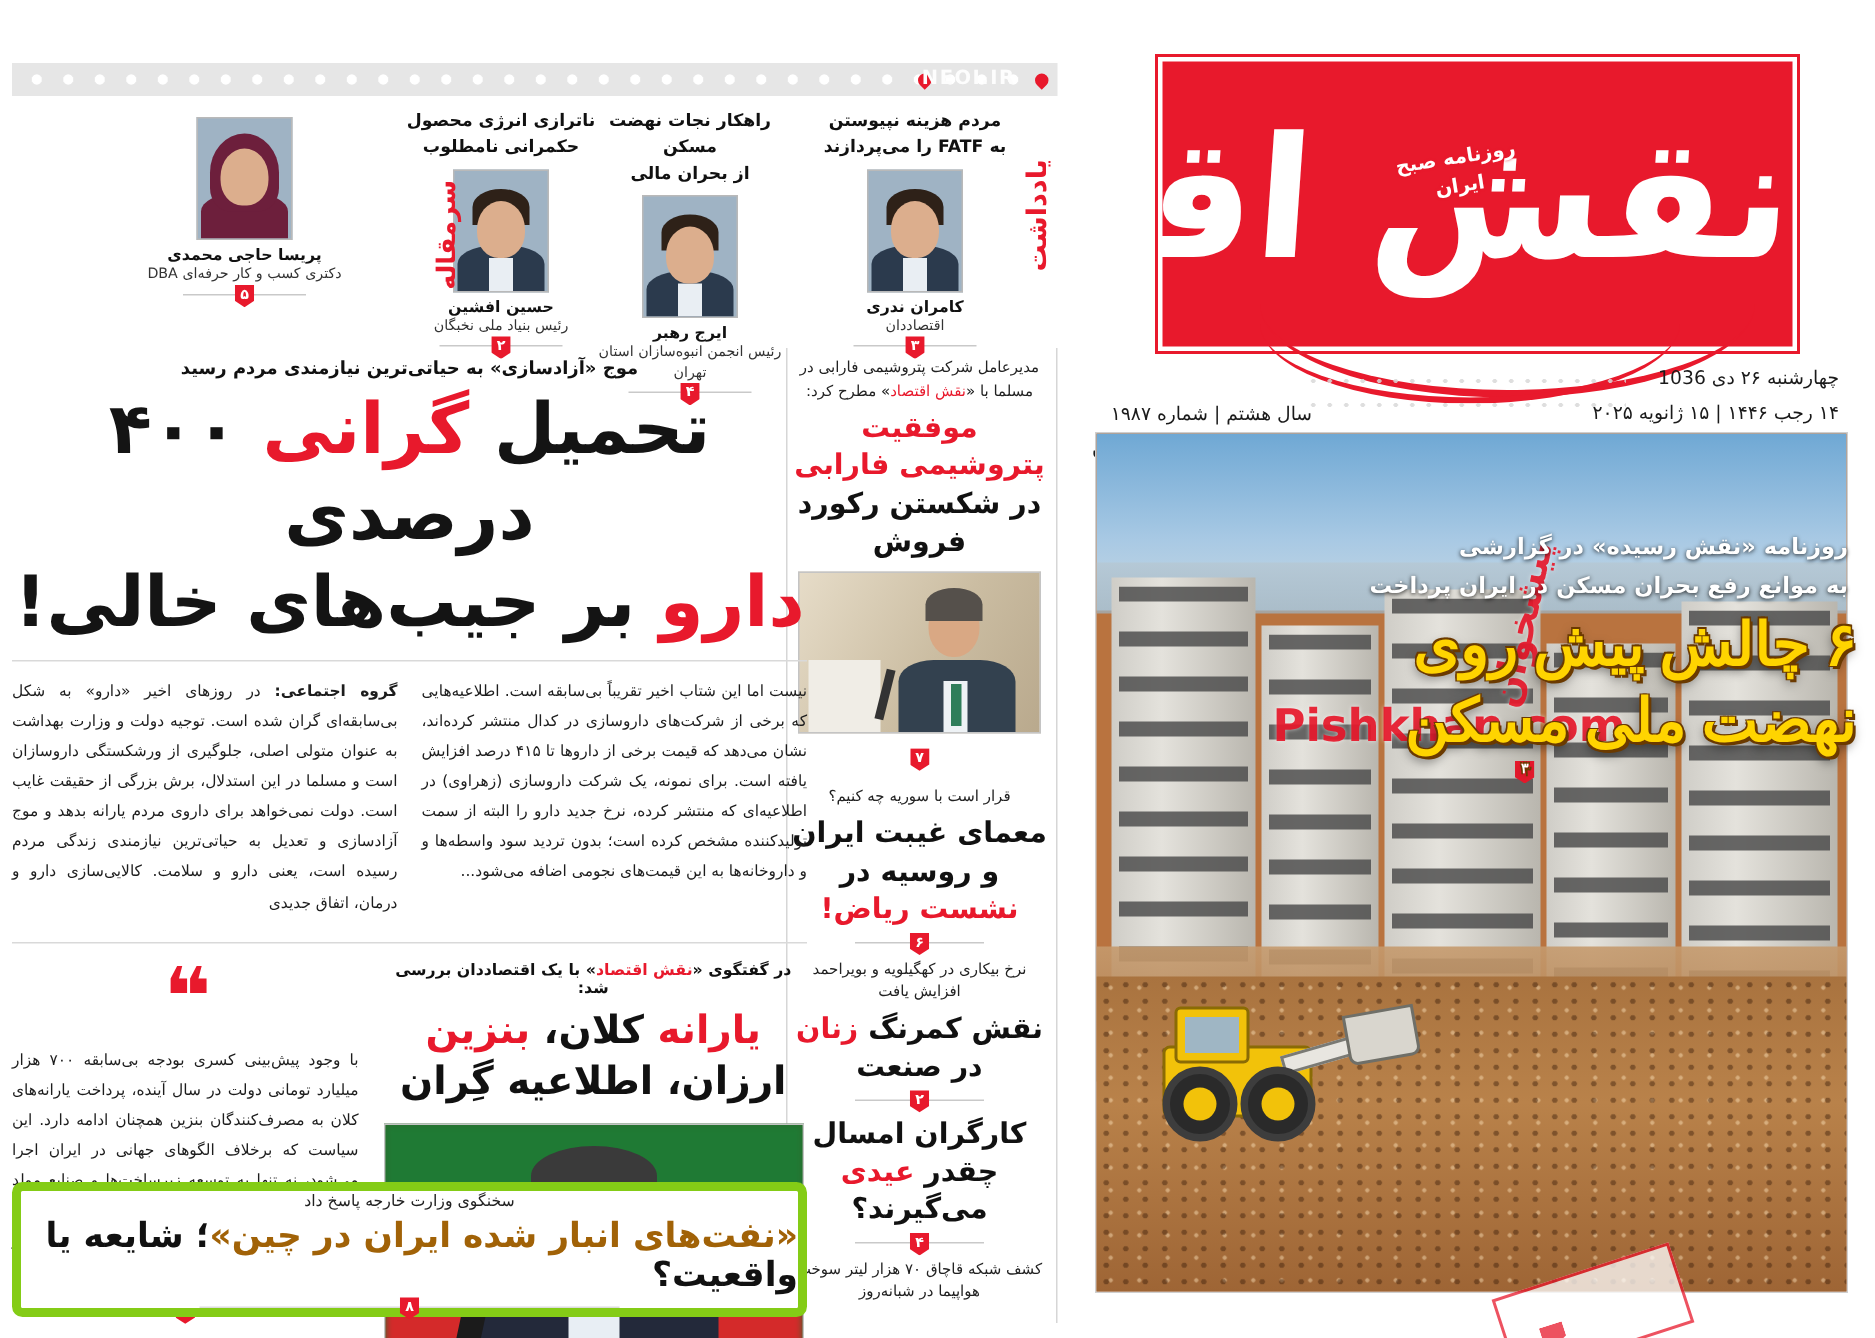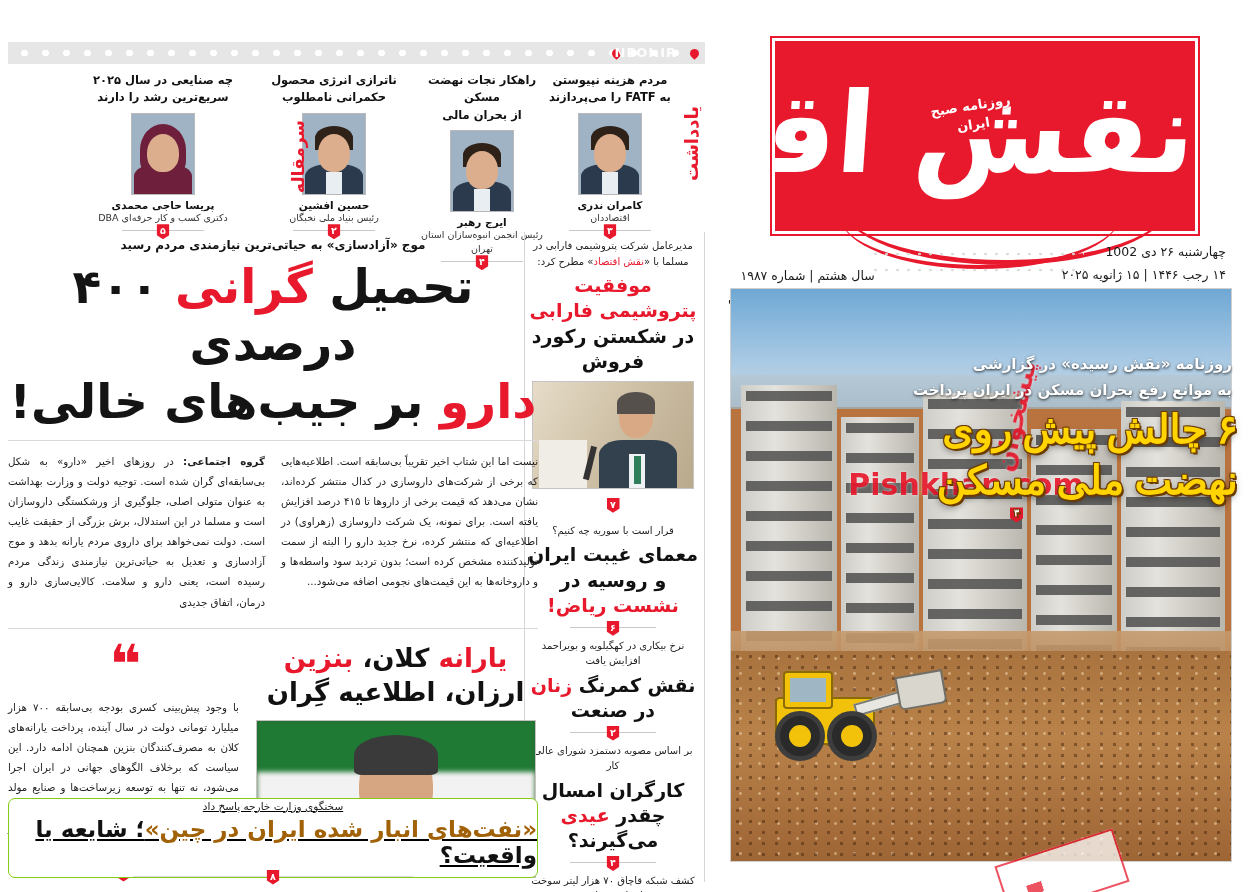--- a/index.html
+++ b/index.html
@@ -182,22 +182,22 @@
   .sec-photo .p-shirt{position:absolute;left:50%;bottom:0;transform:translateX(-50%);width:34px;height:48px;background:#e8eef4;}
   .sec-photo .p-hand{position:absolute;left:52%;top:78px;width:30px;height:36px;border-radius:40%;background:#cf9e7a;}
   .sec-photo .p-mic{position:absolute;left:18%;bottom:4px;width:16px;height:44px;border-radius:8px;background:#1b1b1b;transform:rotate(12deg);}
 
   .quote-mark{font-size:54px;font-weight:bold;color:#e8192c;text-align:center;line-height:.82;letter-spacing:-3px;}
   .quote-body{font-size:10.3px;line-height:1.95;color:#1d1d1d;text-align:justify;margin-top:10px;}
   .quote-pn{text-align:center;margin-top:4px;}
 
   .bottom-banner{
     position:absolute;left:0;right:0;bottom:6px;height:78px;
-    border:1px solid #84cc16;border-radius:7px;background:#fff;
-    display:flex;flex-direction:column;align-items:center;justify-content:center;text-decoration:underline;
+    border:6px solid #84cc16;border-radius:7px;background:#fff;
+    display:flex;flex-direction:column;align-items:center;justify-content:center;
   }
   .bb-kicker{font-size:10.5px;color:#222;margin-bottom:4px;}
   .bb-head{font-size:23px;font-weight:bold;color:#111;letter-spacing:-.6px;}
   .bb-head .hl{color:#a16207;}
   .bb-rule{width:280px;height:1px;background:#dcdcdc;margin-top:8px;position:relative;}
   .bb-rule .pagenum{position:absolute;left:50%;top:-6px;transform:translateX(-50%);}
 
   .mid-footnum{text-align:center;margin-top:4px;}
 </style>
 </head>
@@ -227,21 +227,21 @@
           <div class="hair"></div>
           <div class="face"></div>
       </div>
       <div class="c-name">کامران ندری</div>
       <div class="c-role">اقتصاددان</div>
       <div class="c-rule">
         <span class="pagenum">۳</span>
       </div>
     </div>
 
-    <div class="contrib" style="right:150px;">
+    <div class="contrib" style="right:172px;">
       <div class="c-title">
         <div>راهکار نجات نهضت مسکن</div>
         <div>از بحران مالی</div>
       </div>
       <div class="c-photo">
         <div class="torso"></div>
           <div class="shirt"></div>
           <div class="hair"></div>
           <div class="face"></div>
       </div>
@@ -264,24 +264,20 @@
           <div class="face"></div>
       </div>
       <div class="c-name">حسین افشین</div>
       <div class="c-role">رئیس بنیاد ملی نخبگان</div>
       <div class="c-rule">
         <span class="pagenum">۲</span>
       </div>
     </div>
 
     <div class="contrib" style="right:460px;width:150px;">
-      <div class="c-title">
-        <div>چه صنایعی در سال ۲۰۲۵</div>
-        <div>سریع‌ترین رشد را دارند</div>
-      </div>
       <div class="c-photo female">
         <div class="torso"></div>
           <div class="hair"></div>
           <div class="face"></div>
       </div>
       <div class="c-name">پریسا حاجی محمدی</div>
       <div class="c-role">دکتری کسب و کار حرفه‌ای DBA</div>
       <div class="c-rule">
         <span class="pagenum">۵</span>
       </div>
@@ -333,21 +329,20 @@
       <div class="mid-kicker">نرخ بیکاری در کهگیلویه و بویراحمد افزایش یافت</div>
       <div class="mid-head">
         <span>نقش کمرنگ </span><span class="hl">زنان</span><span> در صنعت</span>
       </div>
       <div class="mid-rule">
         <span class="pagenum">۲</span>
       </div>
     </div>
 
     <div class="mid-item">
-      <div class="mid-kicker">بر اساس مصوبه دستمزد شورای عالی کار</div>
       <div class="mid-head">
         <span>کارگران امسال چقدر </span><span class="hl">عیدی</span><span> می‌گیرند؟</span>
       </div>
       <div class="mid-rule">
         <span class="pagenum">۴</span>
       </div>
     </div>
 
     <div class="mid-item">
       <div class="mid-kicker">کشف شبکه قاچاق ۷۰ هزار لیتر سوخت هواپیما در شبانه‌روز</div>
@@ -365,20 +360,23 @@
         <span class="hl">دارو</span><span> بر جیب‌های خالی!</span>
       </h1>
       <div class="lead-body">
         <p>نیست اما این شتاب اخیر تقریباً بی‌سابقه است. اطلاعیه‌هایی که برخی از شرکت‌های داروسازی در کدال منتشر کرده‌اند، نشان می‌دهد که قیمت برخی از داروها تا ۴۱۵ درصد افزایش یافته است. برای نمونه، یک شرکت داروسازی (زهراوی) در اطلاعیه‌ای که منتشر کرده، نرخ جدید دارو را البته از سمت تولیدکننده مشخص کرده است؛ بدون تردید سود واسطه‌ها و و داروخانه‌ها به این قیمت‌های نجومی اضافه می‌شود...</p>
         <p><span class="lead-in">گروه اجتماعی:</span><span> در روزهای اخیر «دارو» به شکل بی‌سابقه‌ای گران شده است. توجیه دولت و وزارت بهداشت به عنوان متولی اصلی، جلوگیری از ورشکستگی داروسازان است و مسلما در این استدلال، برش بزرگی از حقیقت غایب است. دولت نمی‌خواهد برای داروی مردم یارانه بدهد و موج آزادسازی و تعدیل به حیاتی‌ترین نیازمندی زندگی مردم رسیده است، یعنی دارو و سلامت. کالایی‌سازی دارو و درمان، اتفاق جدیدی</span></p>
       </div>
     </div>
 
     <div class="sec-wrap">
       <div class="sec-left">
+        <div class="sec-kicker">
+          <span>در گفتگوی «</span><span class="hl">نقش اقتصاد</span><span>» با یک اقتصاددان بررسی شد:</span>
+        </div>
         <div class="sec-head">
           <span class="hl">یارانه</span><span> کلان، </span><span class="hl">بنزین</span><span> ارزان، اطلاعیه گِران</span>
         </div>
         <div class="sec-photo">
           <div class="flag"></div>
             <div class="p-body"></div>
             <div class="p-shirt"></div>
           <div class="p-head"></div>
             <div class="p-hair"></div>
             <div class="p-hand"></div>
@@ -411,21 +409,21 @@
     <div class="logo-box">
       <div class="logo-script">نقش اقتصاد</div>
       <div class="logo-sub">روزنامه صبح ایران</div>
     </div>
     <div class="swoosh swoosh1"></div>
     <div class="swoosh swoosh2"></div>
 
     <div class="dateline">
       <div class="dl-dots"></div>
       <div class="dl-right">
-        <div class="dl-line">چهارشنبه ۲۶ دی 1002</div>
+        <div class="dl-line">چهارشنبه ۲۶ دی 1036</div>
         <div class="dl-line">۱۴ رجب ۱۴۴۶ | ۱۵ ژانویه ۲۰۲۵</div>
       </div>
       <div class="dl-left">
         <div class="dl-line">سال هشتم | شماره ۱۹۸۷</div>
         <div class="dl-line">۸ صفحه | قیمت: ۱۰۰۰۰ تومان</div>
       </div>
     </div>
 
     <div class="photo-main">
       <div class="sky"></div>

